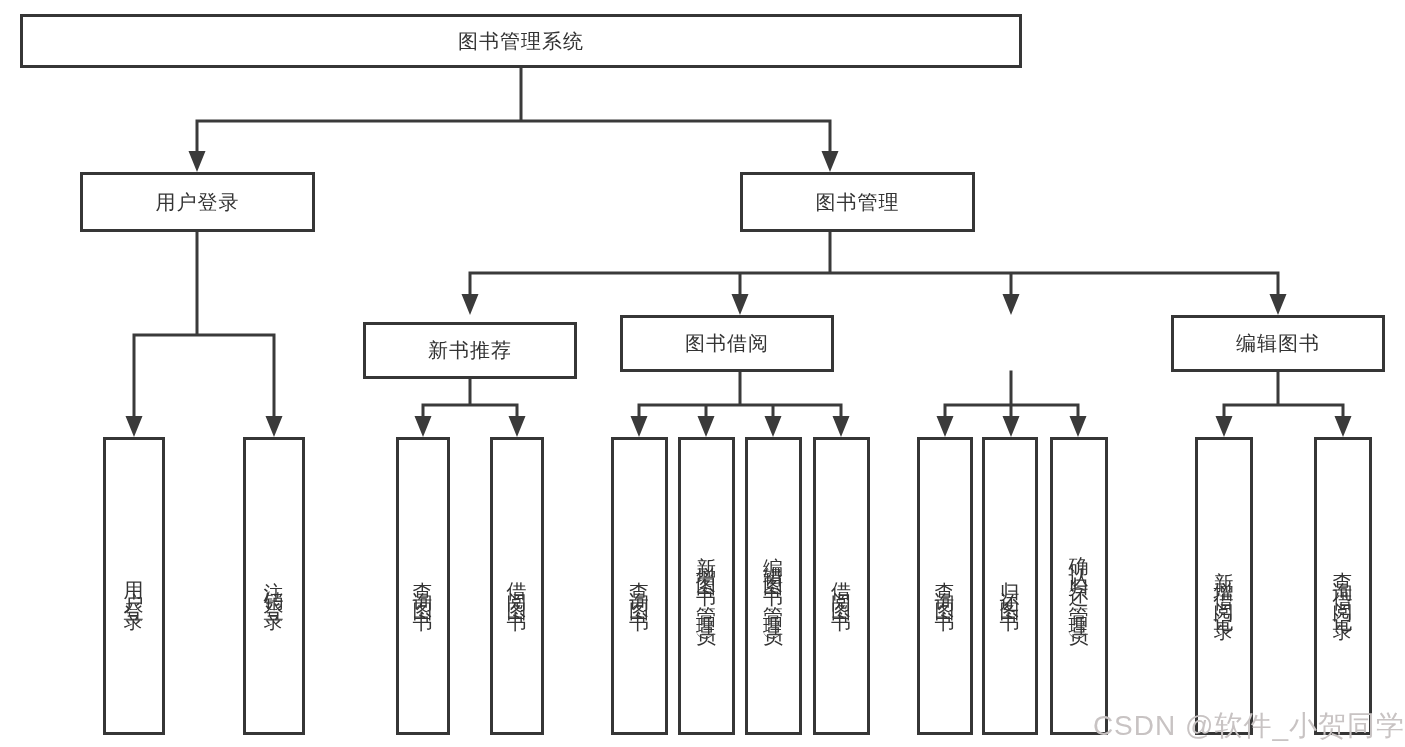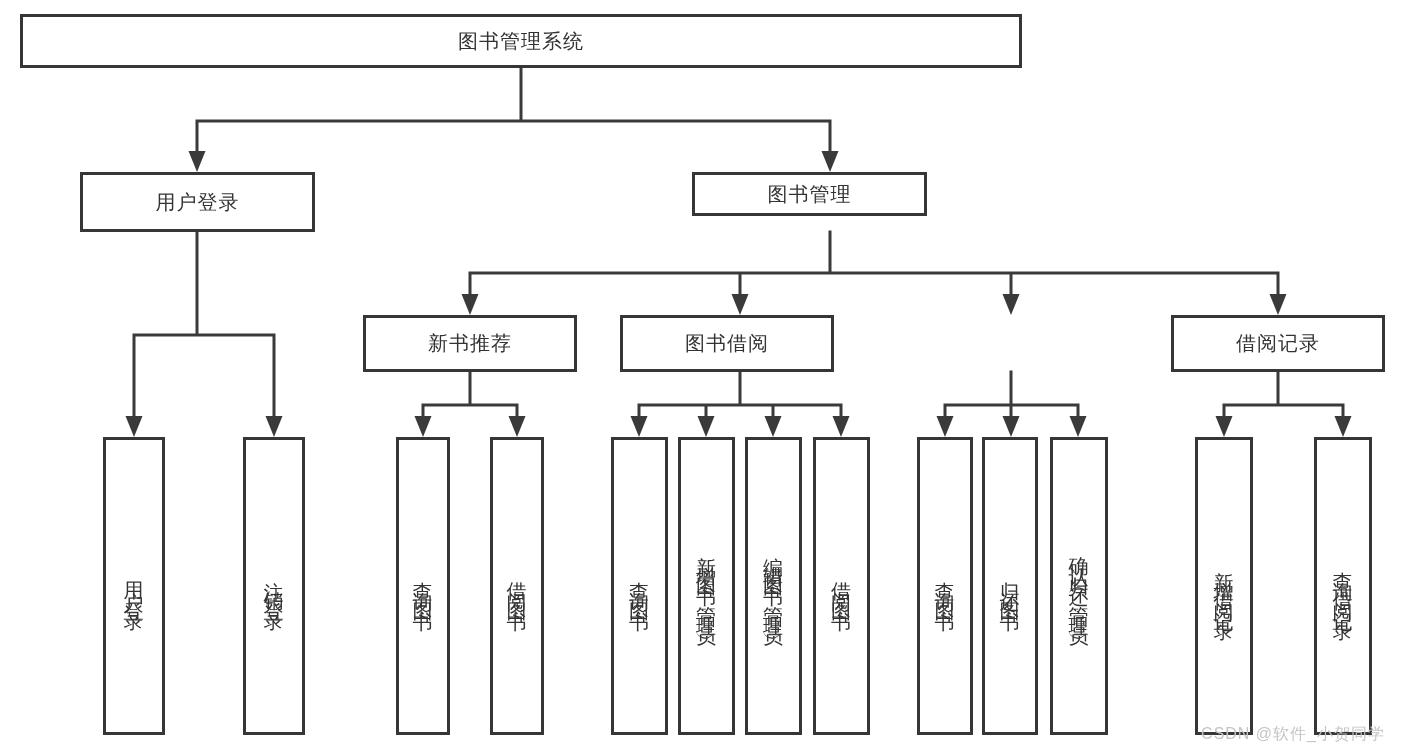--- a/index.html
+++ b/index.html
@@ -34,22 +34,22 @@
     letter-spacing:0;
   }
   .leaf > span{
     writing-mode:vertical-rl;
     text-orientation:mixed;
     letter-spacing:10px;
     line-height:1;
   }
   .watermark{
     position:absolute;
-    right:20px;bottom:2px;
-    font-size:16px;
+    right:0;bottom:2px;
+    font-size:28px;
     color:var(--watermark);
     letter-spacing:1px;
     white-space:nowrap;
     z-index:5;
   }
 </style>
 </head>
 <body>
 
 <div class="canvas">
@@ -79,25 +79,25 @@
       M639,437 L630.5,416 L647.5,416 Z  M706,437 L697.5,416 L714.5,416 Z
       M773,437 L764.5,416 L781.5,416 Z  M841,437 L832.5,416 L849.5,416 Z
       M945,437 L936.5,416 L953.5,416 Z  M1011,437 L1002.5,416 L1019.5,416 Z
       M1078,437 L1069.5,416 L1086.5,416 Z
       M1224,437 L1215.5,416 L1232.5,416 Z  M1343,437 L1334.5,416 L1351.5,416 Z"></path>
   </svg>
 
   <div class="node" style="left:20px;top:14px;width:1002px;height:54px;">图书管理系统</div>
 
   <div class="node" style="left:80px;top:172px;width:235px;height:60px;">用户登录</div>
-  <div class="node" style="left:692px;top:172px;width:235px;height:44px;">图书管理</div>
+  <div class="node" style="left:740px;top:172px;width:235px;height:60px;">图书管理</div>
 
-  <div class="node" style="left:363px;top:315px;width:214px;height:57px;">新书推荐</div>
+  <div class="node" style="left:363px;top:322px;width:214px;height:57px;">新书推荐</div>
   <div class="node" style="left:620px;top:315px;width:214px;height:57px;">图书借阅</div>
-  <div class="node" style="left:1171px;top:315px;width:214px;height:57px;">借阅记录</div>
+  <div class="node" style="left:1171px;top:315px;width:214px;height:57px;">编辑图书</div>
 
   <div class="node leaf" style="left:103px;top:437px;width:62px;height:298px;">
     <span>用户登录</span>
   </div>
   <div class="node leaf" style="left:243px;top:437px;width:62px;height:298px;">
     <span>注销登录</span>
   </div>
 
   <div class="node leaf" style="left:396px;top:437px;width:54px;height:298px;">
     <span>查询图书</span>

